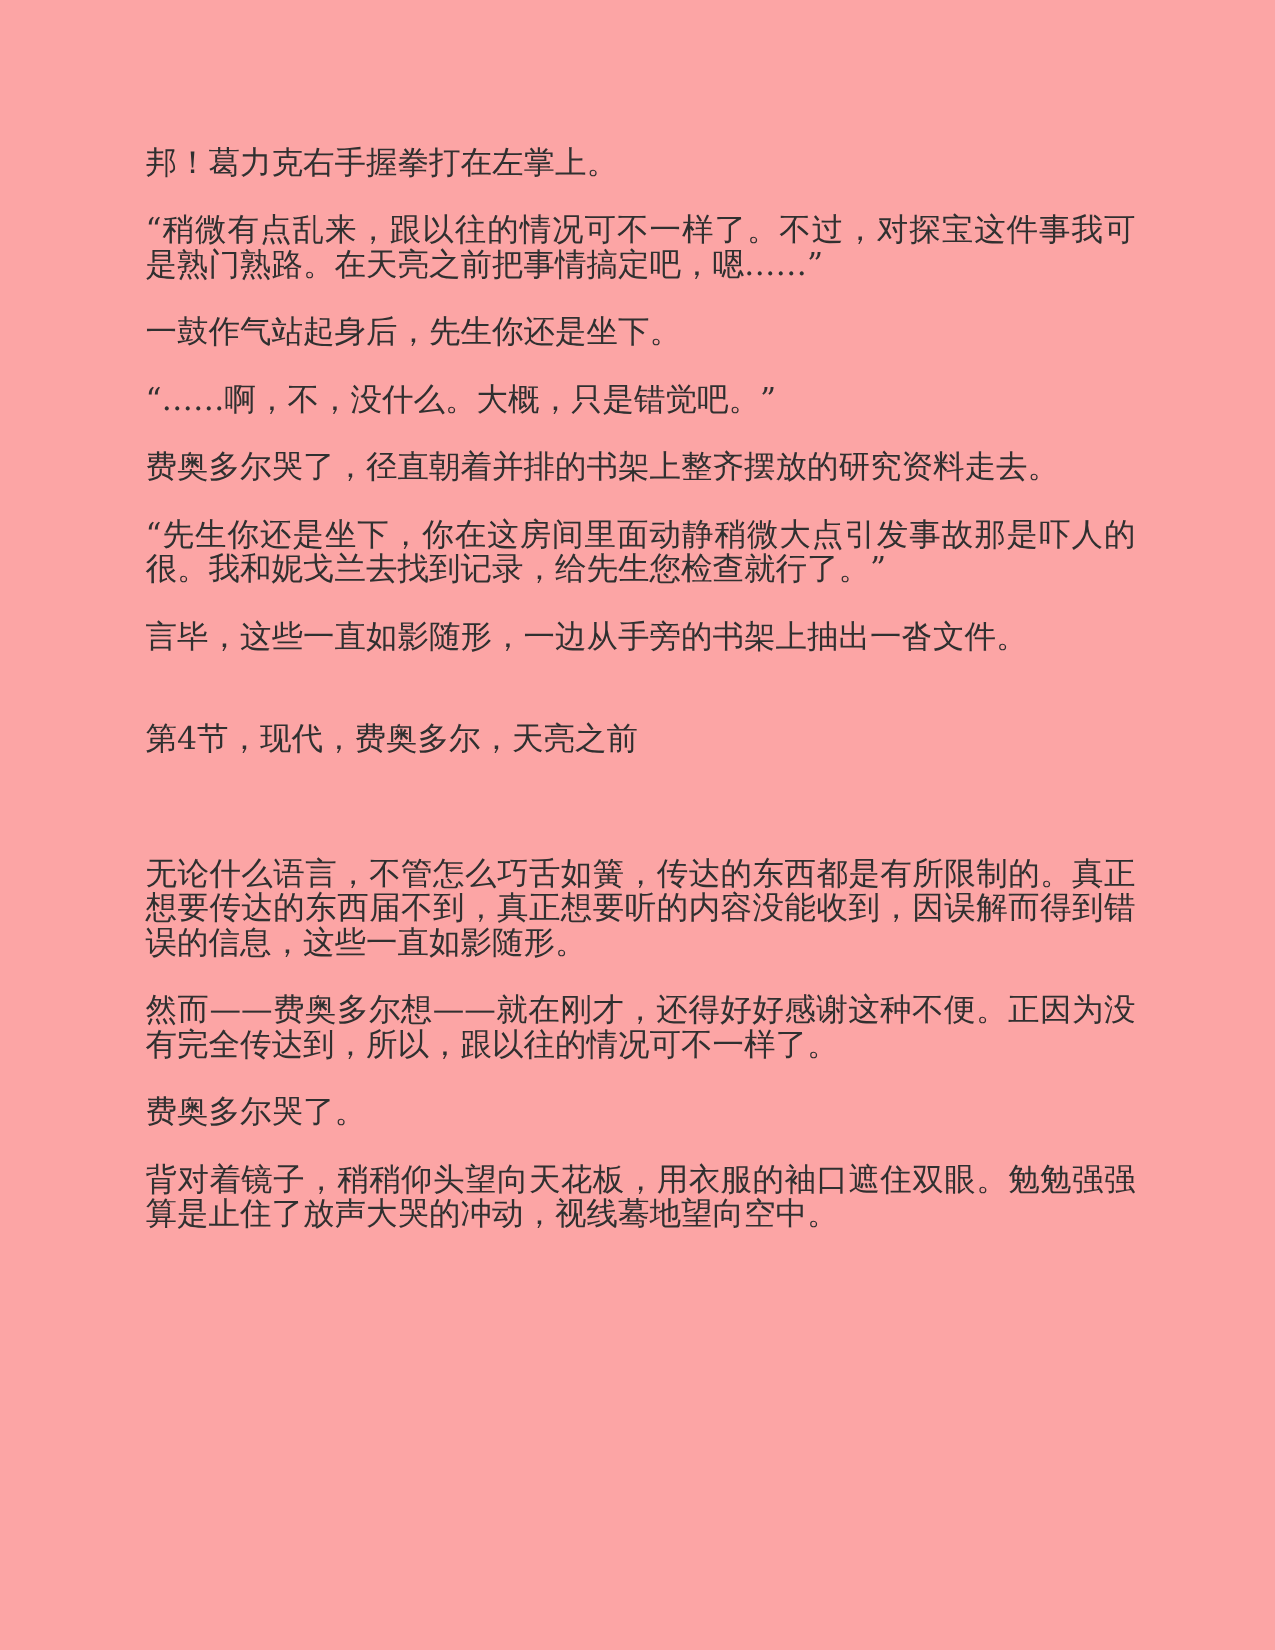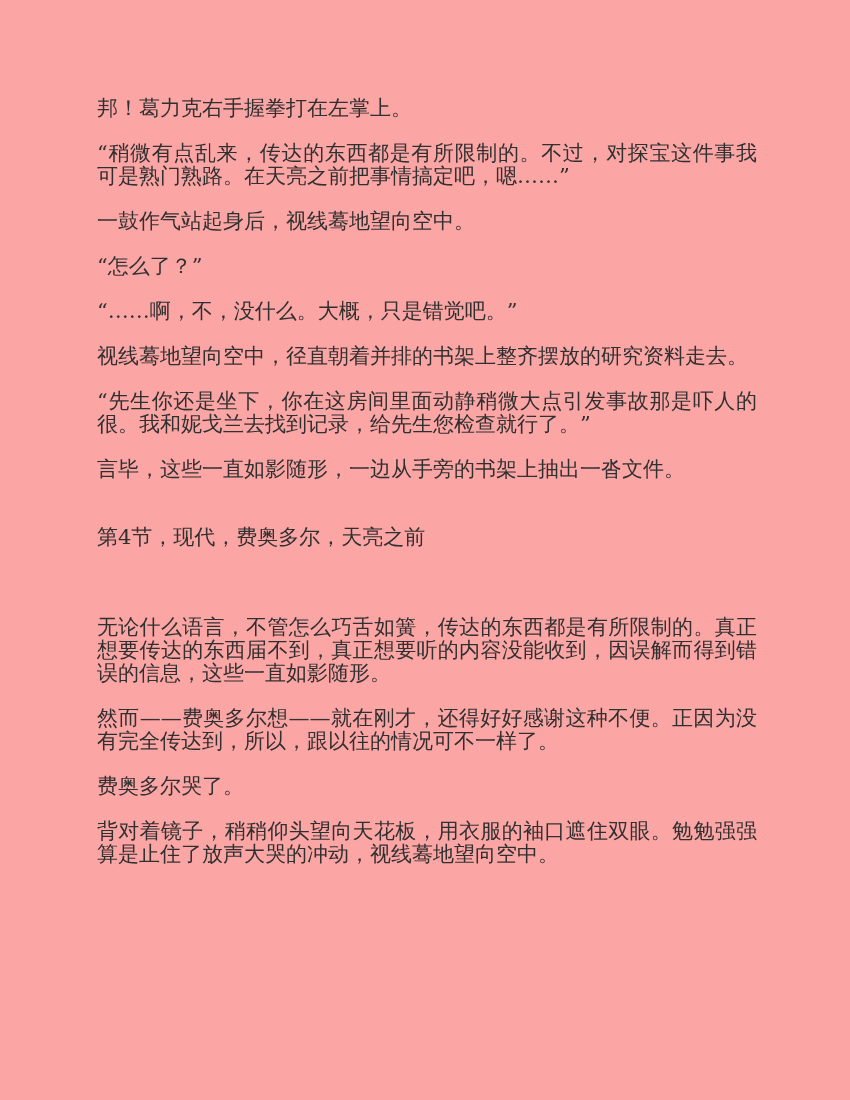--- a/index.html
+++ b/index.html
@@ -38,25 +38,24 @@
     margin-bottom: 67px;
     text-align: left;
   }
 </style>
 </head>
 <body>
 
 <div class="page" style="background: #fca5a5; padding-left: 44px;">
   <div class="content" style="color: rgb(48, 48, 48);">
       <p class="para">邦！葛力克右手握拳打在左掌上。</p>
-      <p class="para">“稍微有点乱来，传达的东西都是有所限制的。不过，对探宝这件事我可是熟门熟路。在天亮之前把事情搞定吧，嗯……”</p>
-      <p class="para">一鼓作气站起身后，视线蓦地望向空中。</p>
-      <p class="para">“怎么了？”</p>
+      <p class="para">“稍微有点乱来，跟以往的情况可不一样了。不过，对探宝这件事我可是熟门熟路。在天亮之前把事情搞定吧，嗯……”</p>
+      <p class="para">一鼓作气站起身后，先生你还是坐下。</p>
       <p class="para">“……啊，不，没什么。大概，只是错觉吧。”</p>
-      <p class="para">视线蓦地望向空中，径直朝着并排的书架上整齐摆放的研究资料走去。</p>
+      <p class="para">费奥多尔哭了，径直朝着并排的书架上整齐摆放的研究资料走去。</p>
       <p class="para">“先生你还是坐下，你在这房间里面动静稍微大点引发事故那是吓人的很。我和妮戈兰去找到记录，给先生您检查就行了。”</p>
       <p class="para">言毕，这些一直如影随形，一边从手旁的书架上抽出一沓文件。</p>
       <p class="para heading">第4节，现代，费奥多尔，天亮之前</p>
       <p class="para">无论什么语言，不管怎么巧舌如簧，传达的东西都是有所限制的。真正想要传达的东西届不到，真正想要听的内容没能收到，因误解而得到错误的信息，这些一直如影随形。</p>
       <p class="para">然而——费奥多尔想——就在刚才，还得好好感谢这种不便。正因为没有完全传达到，所以，跟以往的情况可不一样了。</p>
       <p class="para">费奥多尔哭了。</p>
       <p class="para">背对着镜子，稍稍仰头望向天花板，用衣服的袖口遮住双眼。勉勉强强算是止住了放声大哭的冲动，视线蓦地望向空中。</p>
     </div>
 </div>
 

